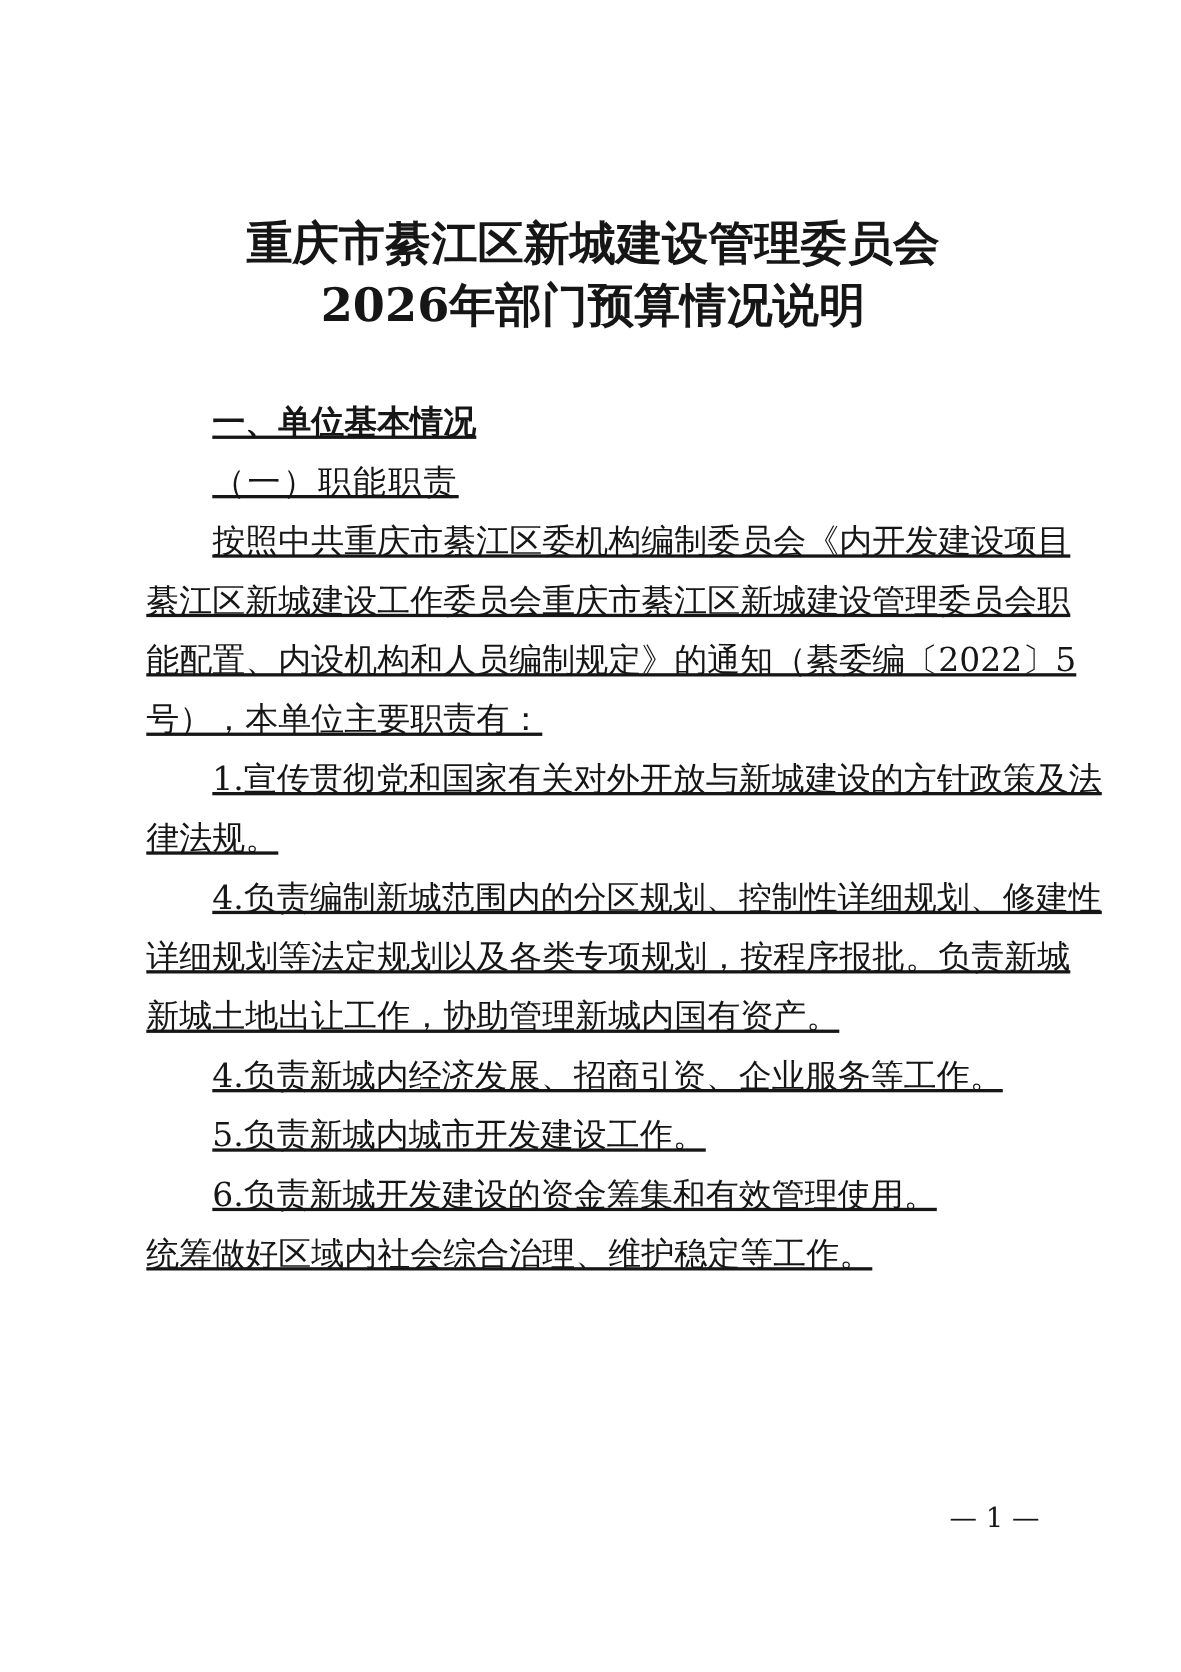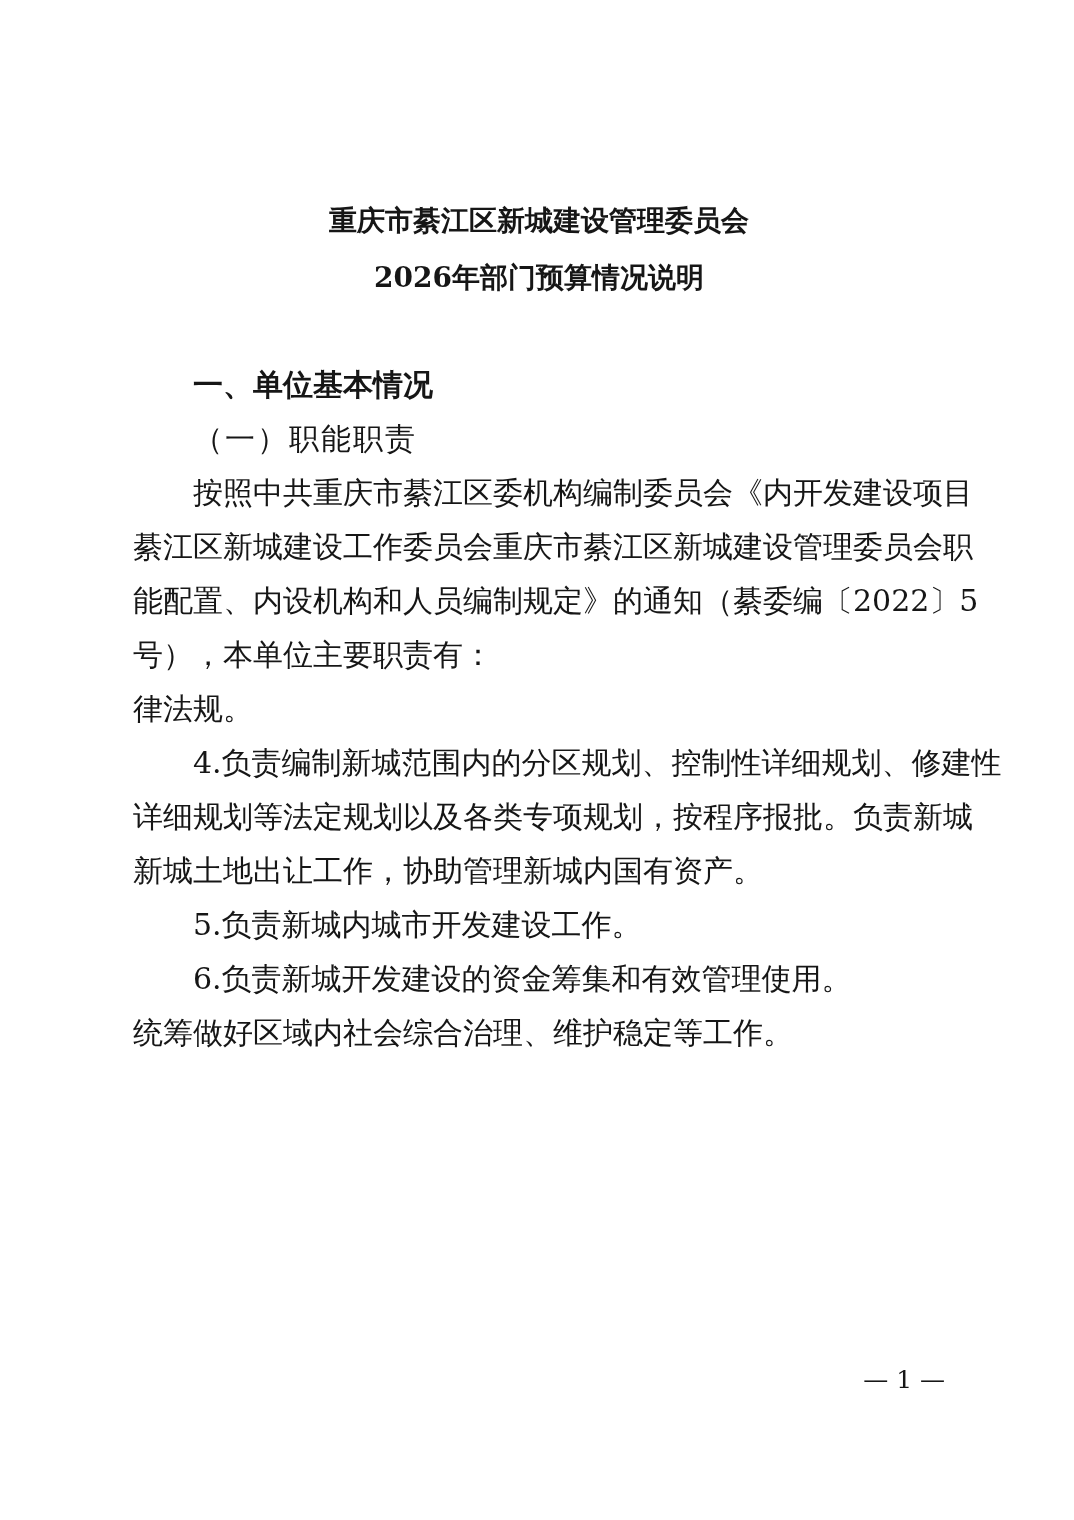--- a/index.html
+++ b/index.html
@@ -17,32 +17,33 @@
     overflow: hidden;
   }
   .doc-title {
     position: absolute;
     top: 192px;
     left: 133px;
     width: 812px;
     text-align: center;
     font-family: "DejaVu Serif", "Liberation Serif", serif;
     font-weight: 700;
-    font-size: 28px;
+    font-size: 42px;
     line-height: 57px;
     white-space: nowrap;
   }
   .text-block {
     position: absolute;
     top: 358px;
     left: 133px;
     width: 812px;
     font-family: "DejaVu Serif", "Liberation Serif", serif;
     font-size: 30px;
     line-height: 54px;
+    text-decoration: underline;
   }
   .sec-heading {
     font-family: "DejaVu Sans", "Liberation Sans", sans-serif;
     font-weight: 700;
     text-indent: 2em;
     height: 54px;
   }
   .sub-heading {
     font-family: "DejaVu Serif", "Liberation Serif", serif;
     text-indent: 2em;
@@ -80,24 +81,26 @@
   </div>
 
   <div class="text-block">
     <div class="sec-heading">一、单位基本情况</div>
     <div class="sub-heading">（一）职能职责</div>
     <div>
         <div class="line first">按照中共重庆市綦江区委机构编制委员会《内开发建设项目</div>
         <div class="line">綦江区新城建设工作委员会重庆市綦江区新城建设管理委员会职</div>
         <div class="line">能配置、内设机构和人员编制规定》的通知（綦委编〔2022〕5</div>
         <div class="line last">号），本单位主要职责有：</div>
+        <div class="line first">1.宣传贯彻党和国家有关对外开放与新城建设的方针政策及法</div>
         <div class="line last">律法规。</div>
         <div class="line first">4.负责编制新城范围内的分区规划、控制性详细规划、修建性</div>
         <div class="line">详细规划等法定规划以及各类专项规划，按程序报批。负责新城</div>
         <div class="line last">新城土地出让工作，协助管理新城内国有资产。</div>
+        <div class="line first last">4.负责新城内经济发展、招商引资、企业服务等工作。</div>
         <div class="line first last">5.负责新城内城市开发建设工作。</div>
         <div class="line first last">6.负责新城开发建设的资金筹集和有效管理使用。</div>
         <div class="line last">统筹做好区域内社会综合治理、维护稳定等工作。</div>
       </div>
   </div>
 
   <div class="footer">
     <span>— 1 —</span>
   </div>
 

